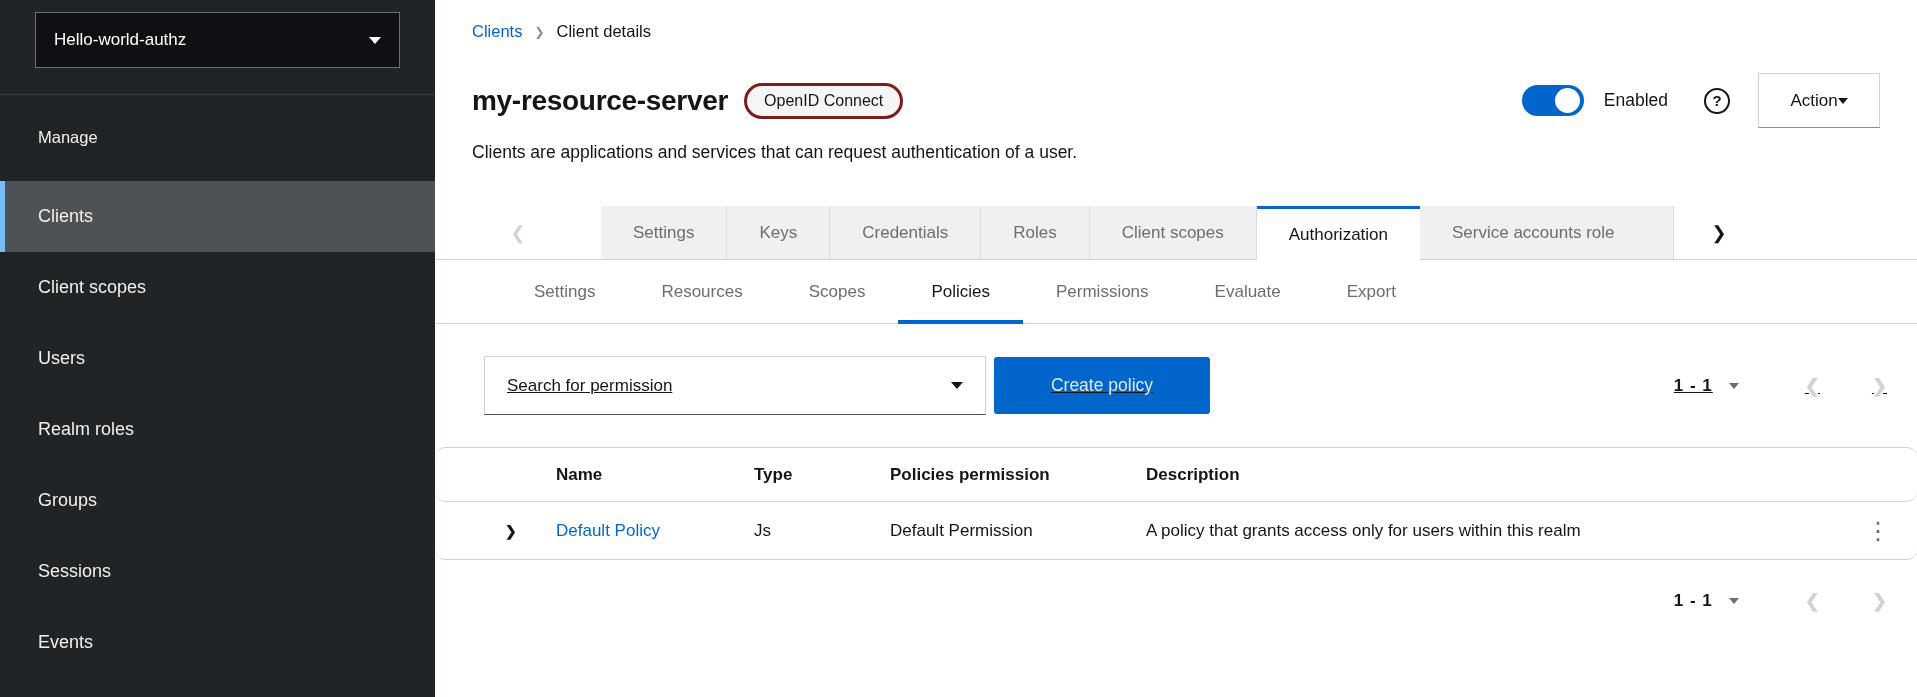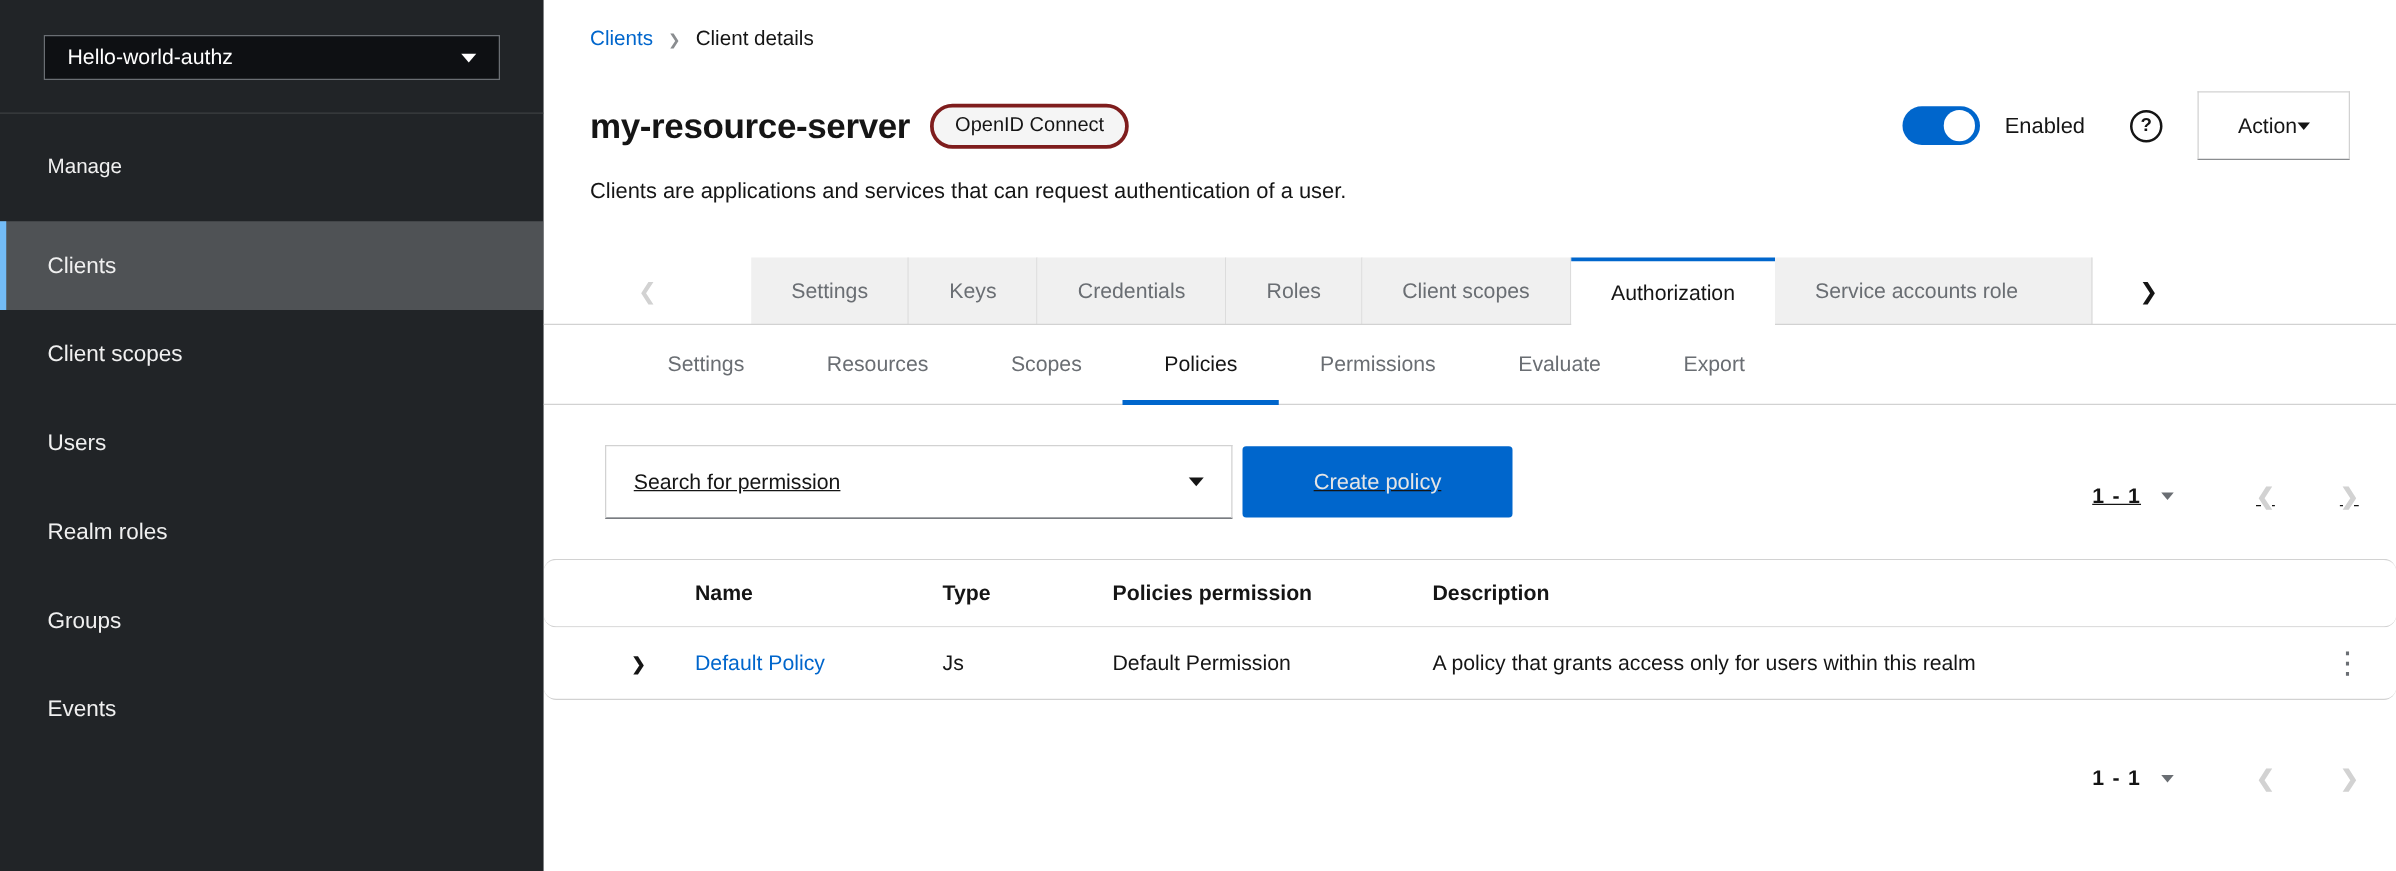--- a/index.html
+++ b/index.html
@@ -2,21 +2,21 @@
 <html><head>
 <meta charset="utf-8">
 <style>
   * { margin:0; padding:0; box-sizing:border-box; }
   html,body { width:1917px; height:697px; overflow:hidden; }
   body { font-family:"Liberation Sans", sans-serif; color:#151515; background:#fff; }
   .app { display:flex; width:1917px; height:697px; }
 
   
   .sidebar { width:435px; height:697px; background:#212427; flex:0 0 435px; }
-  .realm-selector { margin:28px 35px 0 35px; height:36px; background:#0e1013;
+  .realm-selector { margin:12px 35px 0 35px; height:56px; background:#0e1013;
     border:1px solid #6a6e73; display:flex; align-items:center; justify-content:space-between;
     padding:0 18px; color:#fff; font-size:17px; cursor:pointer; }
   .side-divider { margin-top:26px; border-bottom:1px solid #3c3f42; }
   .nav-group-label { margin:22px 0 0 38px; height:40px; line-height:40px;
     color:#f0f0f0; font-size:16.5px; }
   .side-nav { margin-top:24px; }
   .nav-item { height:71px; display:flex; align-items:center; padding-left:38px;
     color:#f0f0f0; font-size:18px; cursor:pointer; }
   .nav-item.selected { background:#4f5255; box-shadow:inset 5px 0 0 #73bcf7; }
 
@@ -74,21 +74,21 @@
     height:4px; background:#0066cc; z-index:2; }
 
   
   .toolbar { margin-top:32px; padding:0 30px 0 49px; display:flex; align-items:center;text-decoration:underline; }
   .search-select { width:502px; height:59px; background:#fff; border:1px solid #d2d2d2;
     border-bottom:1px solid #4d5258; display:flex; align-items:center;
     justify-content:space-between; padding:0 22px; font-size:17px; cursor:pointer; }
   .btn-primary { margin-left:8px; width:216px; height:57px; background:#0066cc; color:#e5e5e5;
     border:none; border-radius:3px; font-size:17.5px; font-family:"Liberation Sans",sans-serif;
     cursor:pointer; }
-  .pagination { margin-left:auto; display:flex; align-items:center;margin-top:22px; }
+  .pagination { margin-left:auto; display:flex; align-items:center; }
   .page-range { font-size:17px; font-weight:700; letter-spacing:1px; }
   .pagination .caret { margin-left:16px; color:#6a6e73; cursor:pointer; }
   .page-nav { font-size:18px; font-weight:700; color:#d2d2d2; cursor:default; }
   .page-nav.prev { margin-left:66px; }
   .page-nav.next { margin-left:52px; }
 
   
   .policy-table { margin-top:32px; font-size:17px; }
   .t-row { display:grid; grid-template-columns:121px 198px 136px 256px 1fr 78px;
     align-items:center;border-radius:10px; }
@@ -131,20 +131,23 @@
         <span>Client scopes</span>
       </div>
       <div class="nav-item">
         <span>Users</span>
       </div>
       <div class="nav-item">
         <span>Realm roles</span>
       </div>
       <div class="nav-item">
         <span>Groups</span>
+      </div>
+      <div class="nav-item">
+        <span>Sessions</span>
       </div>
       <div class="nav-item">
         <span>Events</span>
       </div>
     </nav>
   </aside>
 
   <main class="main">
 
     <div class="breadcrumb">

